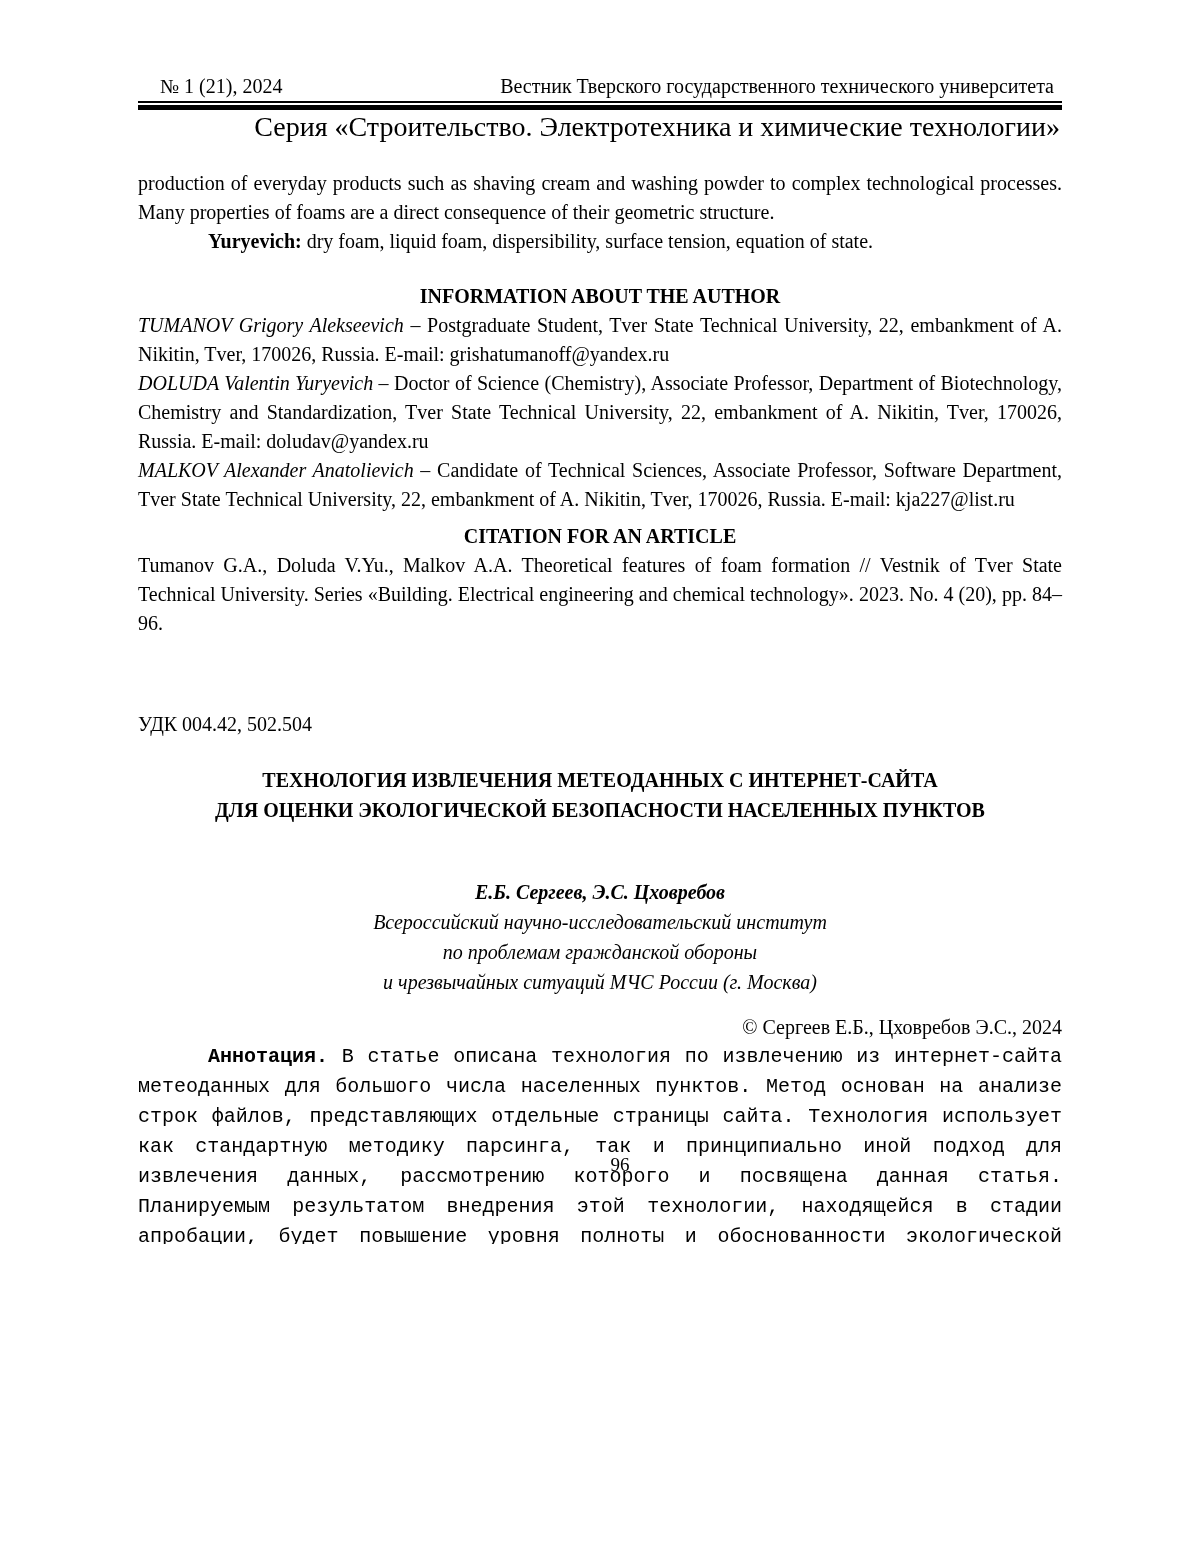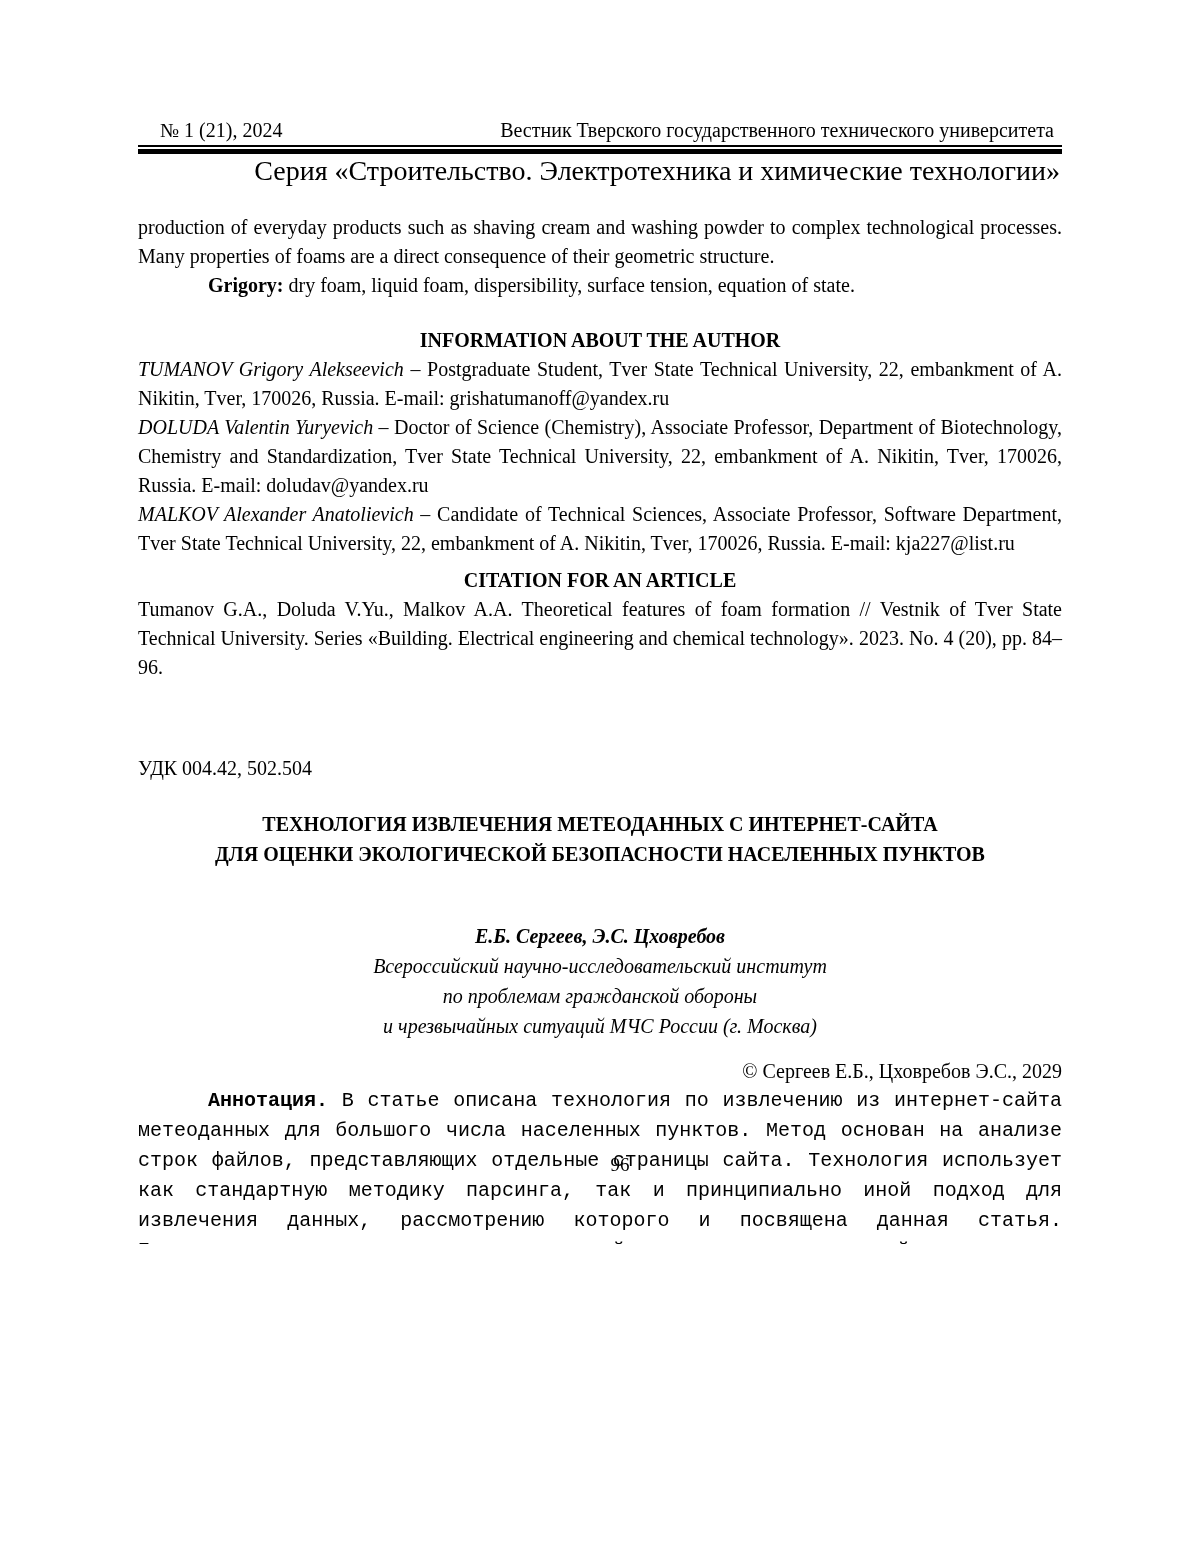--- a/index.html
+++ b/index.html
@@ -3,21 +3,21 @@
 <meta charset="utf-8">
 <style>
   html, body { margin: 0; padding: 0; background: #ffffff; }
   .page {
     width: 1200px;
     height: 1244px;
     box-sizing: border-box;
     background: #ffffff;
     color: #000000;
     font-family: "Liberation Serif", "DejaVu Serif", serif;
-    padding: 118px 138px 0 138px;
+    padding: 74px 138px 0 138px;
     position: relative;
     overflow: hidden;
   }
   p { margin: 0; }
   .txt { font-size: 20px; line-height: 29px; }
   .just { text-align: justify; }
   .header-line1 {
     display: flex;
     justify-content: space-between;
     font-size: 20px;
@@ -94,21 +94,21 @@
       <span>№ 1 (21), 2024</span>
       <span>Вестник Тверского государственного технического университета</span>
     </div>
     <div class="rule-thin"></div>
     <div class="rule-thick"></div>
     <div class="header-line2">Серия «Строительство. Электротехника и химические технологии»</div>
   </div>
 
   <p class="txt just abstract-para">production of everyday products such as shaving cream and washing powder to complex technological processes. Many properties of foams are a direct consequence of their geometric structure.</p>
 
-  <p class="txt just indent"><span class="bold">Grigory:</span><span> dry foam, liquid foam, dispersibility, surface tension, equation of state.</span></p>
+  <p class="txt just indent"><span class="bold">Yuryevich:</span><span> dry foam, liquid foam, dispersibility, surface tension, equation of state.</span></p>
 
   <p class="section-heading">INFORMATION ABOUT THE AUTHOR</p>
 
   <p class="txt just"><span class="author-name">TUMANOV Grigory Alekseevich</span><span> – Postgraduate Student, Tver State Technical University, 22, embankment of A. Nikitin, Tver, 170026, Russia. E-mail: grishatumanoff@yandex.ru</span></p>
 
   <p class="txt just"><span class="author-name">DOLUDA Valentin Yuryevich</span><span> – Doctor of Science (Chemistry), Associate Professor, Department of Biotechnology, Chemistry and Standardization, Tver State Technical University, 22, embankment of A. Nikitin, Tver, 170026, Russia. E-mail: doludav@yandex.ru</span></p>
 
   <p class="txt just"><span class="author-name">MALKOV Alexander Anatolievich</span><span> – Candidate of Technical Sciences, Associate Professor, Software Department, Tver State Technical University, 22, embankment of A. Nikitin, Tver, 170026, Russia. E-mail: kja227@list.ru</span></p>
 
   <p class="section-heading citation-heading">CITATION FOR AN ARTICLE</p>
@@ -123,19 +123,19 @@
   </div>
 
   <p class="authors-ru">Е.Б. Сергеев, Э.С. Цховребов</p>
 
   <div class="affiliation">
     <div>Всероссийский научно-исследовательский институт</div>
     <div>по проблемам гражданской обороны</div>
     <div>и чрезвычайных ситуаций МЧС России (г. Москва)</div>
   </div>
 
-  <p class="copyright">© Сергеев Е.Б., Цховребов Э.С., 2029</p>
+  <p class="copyright">© Сергеев Е.Б., Цховребов Э.С., 2024</p>
 
   <p class="txt just indent annotation"><span class="bold">Аннотация.</span><span> В статье описана технология по извлечению из интернет-сайта метеоданных для большого числа населенных пунктов. Метод основан на анализе строк файлов, представляющих отдельные страницы сайта. Технология использует как стандартную методику парсинга, так и принципиально иной подход для извлечения данных, рассмотрению которого и посвящена данная статья. Планируемым результатом внедрения этой технологии, находящейся в стадии апробации, будет повышение уровня полноты и обоснованности экологической информации о состоянии окружающей среды в населенных пунктах и, как следствие, расширение возможности заблаговременного прогнозирования экологически неблагоприятных, природных и техногенных чрезвычайных ситуаций, планирование комплекса мер по защите населения, природной среды и объектов экономики от угроз возникновения чрезвычайных ситуаций и их негативных последствий.</span></p>
 
   <div class="page-number">96</div>
 
 </div>
 
 </body></html>

